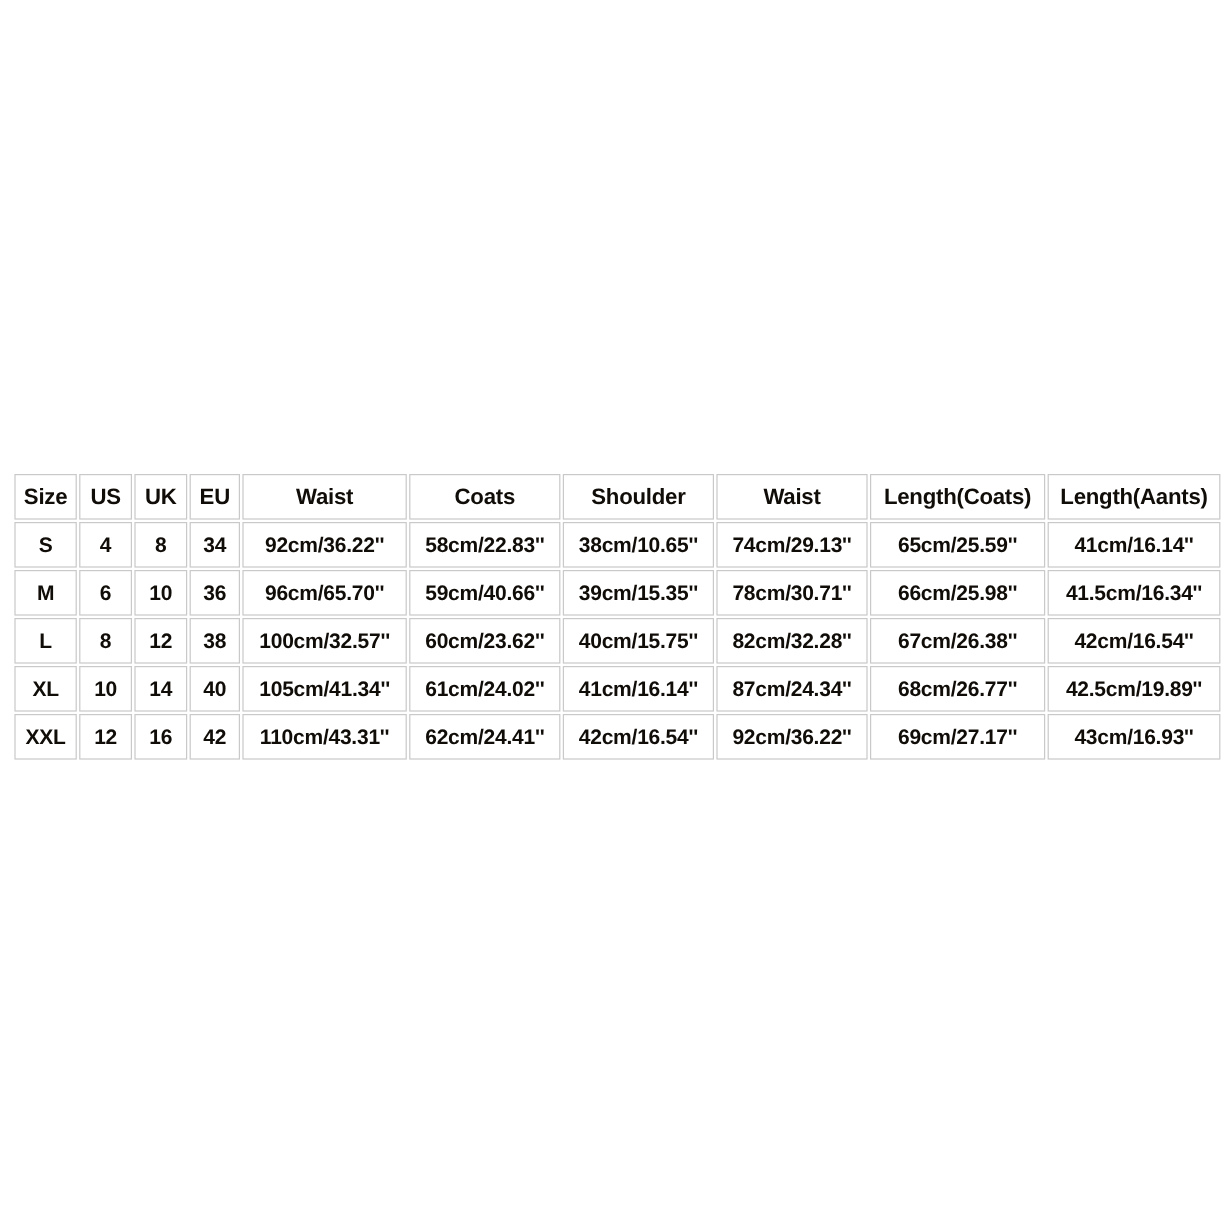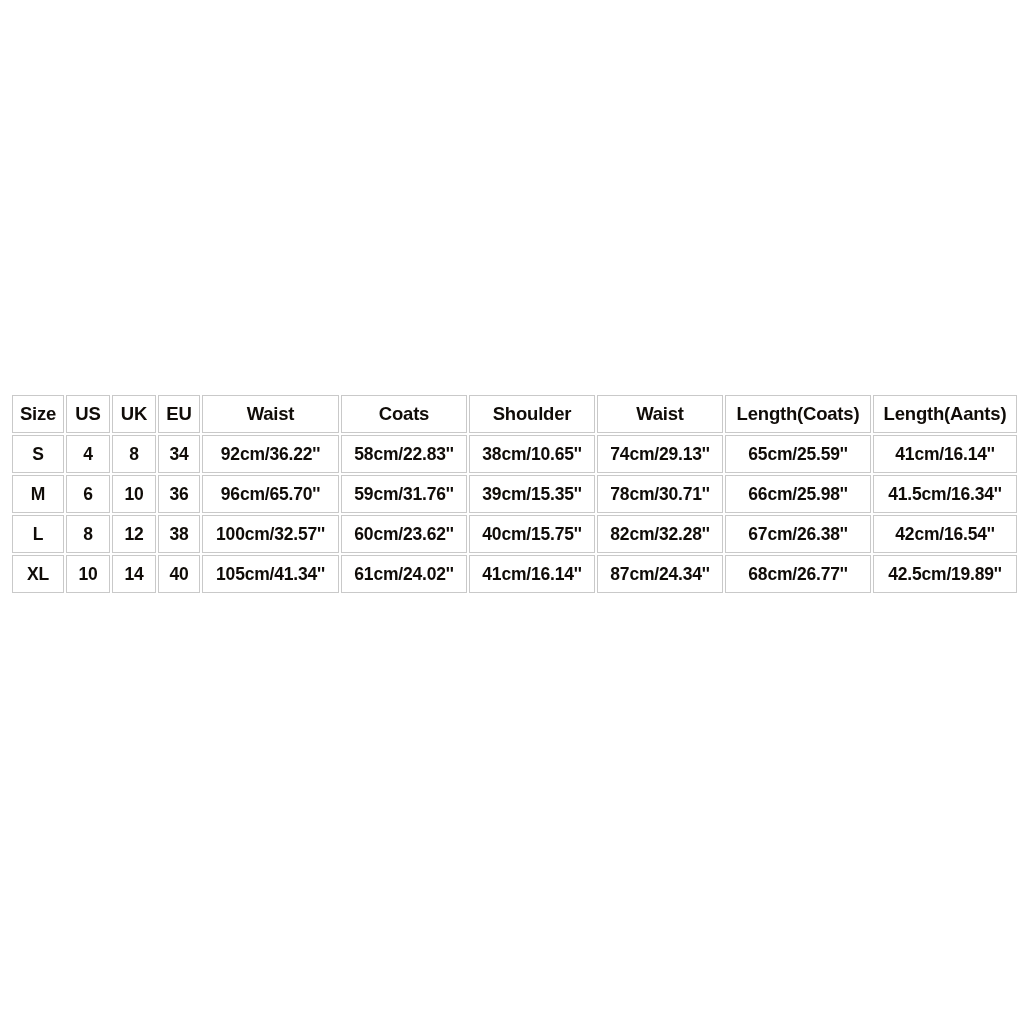--- a/index.html
+++ b/index.html
@@ -109,21 +109,21 @@
         <td>74cm/29.13''</td>
         <td>65cm/25.59''</td>
         <td>41cm/16.14''</td>
       </tr>
       <tr>
         <td class="cell-narrow">M</td>
         <td class="cell-narrow">6</td>
         <td class="cell-narrow">10</td>
         <td class="cell-narrow">36</td>
         <td>96cm/65.70''</td>
-        <td>59cm/31.76''</td>
+        <td>59cm/40.66''</td>
         <td>39cm/15.35''</td>
         <td>78cm/30.71''</td>
         <td>66cm/25.98''</td>
         <td>41.5cm/16.34''</td>
       </tr>
       <tr>
         <td class="cell-narrow">L</td>
         <td class="cell-narrow">8</td>
         <td class="cell-narrow">12</td>
         <td class="cell-narrow">38</td>
@@ -139,15 +139,27 @@
         <td class="cell-narrow">10</td>
         <td class="cell-narrow">14</td>
         <td class="cell-narrow">40</td>
         <td>105cm/41.34''</td>
         <td>61cm/24.02''</td>
         <td>41cm/16.14''</td>
         <td>87cm/24.34''</td>
         <td>68cm/26.77''</td>
         <td>42.5cm/19.89''</td>
       </tr>
+      <tr>
+        <td class="cell-narrow">XXL</td>
+        <td class="cell-narrow">12</td>
+        <td class="cell-narrow">16</td>
+        <td class="cell-narrow">42</td>
+        <td>110cm/43.31''</td>
+        <td>62cm/24.41''</td>
+        <td>42cm/16.54''</td>
+        <td>92cm/36.22''</td>
+        <td>69cm/27.17''</td>
+        <td>43cm/16.93''</td>
+      </tr>
     </tbody>
   </table>
 </div>
 
 </body></html>

